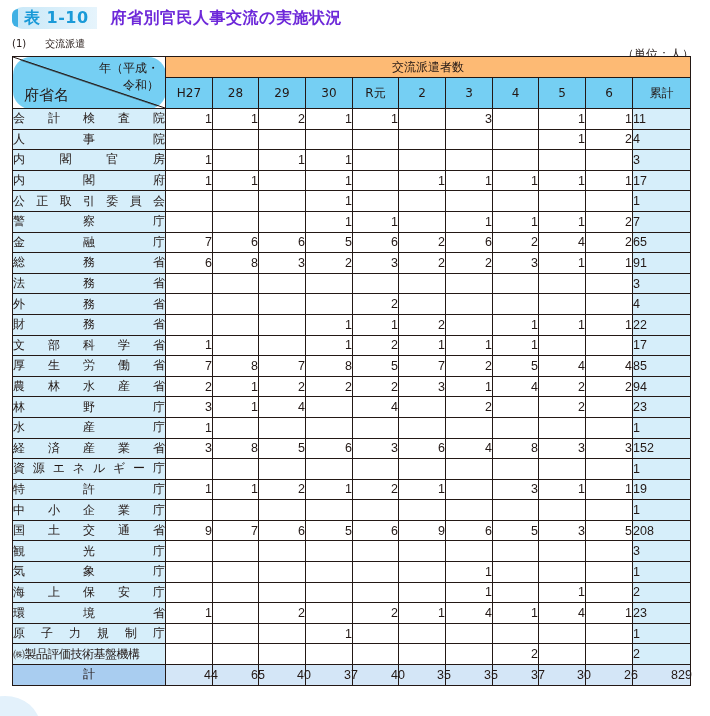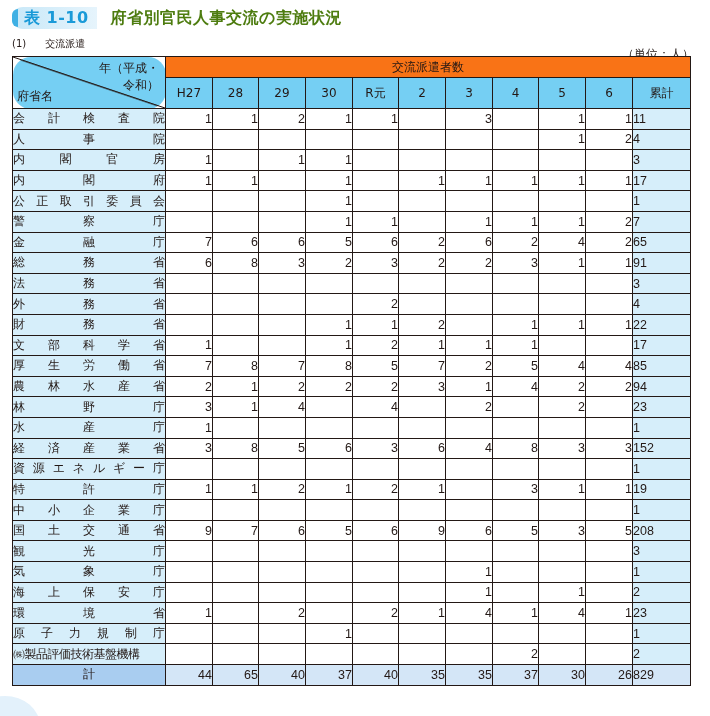--- a/index.html
+++ b/index.html
@@ -16,52 +16,52 @@
   .badge {
     display: flex; align-items: center; height: 22px; padding: 0 8px 0 12px;
     background: linear-gradient(90deg, #c8e8f8 0%, #e6f4fc 100%);
     border-radius: 11px 0 0 11px; position: relative;
   }
   .badge::before {
     content: ""; position: absolute; left: 0; top: 2px; width: 6px; height: 18px;
     border-radius: 9px 0 0 9px; background: #3fb0e4;
   }
   .badge-text { color: #1a9ad8; font-size: 16px; font-weight: bold; letter-spacing: 0.5px; }
-  .title-text { margin-left: 14px; font-size: 16px; font-weight: bold; color: #4d7c0f; letter-spacing: 0.5px; }
+  .title-text { margin-left: 14px; font-size: 16px; font-weight: bold; color: #6d28d9; letter-spacing: 0.5px; }
   .subtitle { position: absolute; left: 12px; top: 37px; font-size: 10px; }
   .subtitle .num { margin-right: 16px; }
   .unit { position: absolute; right: 16px; top: 37px; font-size: 12px; margin-top: 9px; }
 
   table.grid {
     position: absolute; left: 12px; top: 56px; width: 678px;
     border-collapse: collapse; table-layout: fixed; font-size: 12px;
   }
   table.grid td, table.grid th { border: 1.2px solid #231815; padding: 0; }
-  th.hdr { background: #f97316; font-weight: normal; height: 20px; font-size: 12px; }
+  th.hdr { background: #fdba74; font-weight: normal; height: 20px; font-size: 12px; }
   th.hdr2 { background: #75cff3; font-weight: normal; height: 30px; font-size: 12px; }
   th.corner {
     background: #75cff3; font-weight: normal; position: relative; height: 51px;
     background-image: linear-gradient(to top right, transparent calc(50% - 0.7px), #231815 calc(50% - 0.3px), #231815 calc(50% + 0.3px), transparent calc(50% + 0.7px));
     background-image: linear-gradient(to bottom left, transparent calc(50% - 0.7px), #231815 50%, transparent calc(50% + 0.7px));
     border-radius: 18px;
   }
   .corner-svg { position: absolute; left: 0; top: 0; width: 100%; height: 100%; }
   .corner-year { position: absolute; right: 6px; top: 3px; text-align: right; line-height: 17px; font-size: 12px; }
-  .corner-name { position: absolute; left: 4px; bottom: 3px; font-size: 12px; }
+  .corner-name { position: absolute; left: 11px; bottom: 3px; font-size: 15px; }
 
   td.name {
     background: #d6eefa; height: 19.6px; font-size: 12px; padding: 0 5px 0 4px;
     white-space: nowrap; overflow: hidden;
   }
   .name-inner { display: flex; justify-content: space-between; }
   .name-inner.plain { justify-content: flex-start; letter-spacing: -0.5px; align-items: flex-end; }
   td.val { background: #ffffff; text-align: right; padding-right: 6px; font-size: 12.5px; font-family: "Liberation Sans", sans-serif; }
   td.cum { background: #d6eefa; text-align: left; padding-right: 6px; font-size: 12.5px; font-family: "Liberation Sans", sans-serif; }
   tr.total td.name { background: #a9cdf0; text-align: center; }
-  tr.total td.val, tr.total td.cum { background: #d4e6f7; }
+  tr.total td.val, tr.total td.cum { background: #d4e6f7; padding-left: 38px; }
 </style>
 </head>
 <body>
 
 <div class="deco"></div>
 
 <div class="title-row">
   <div class="badge">
     <span class="badge-text">表 1-10</span>
   </div>

